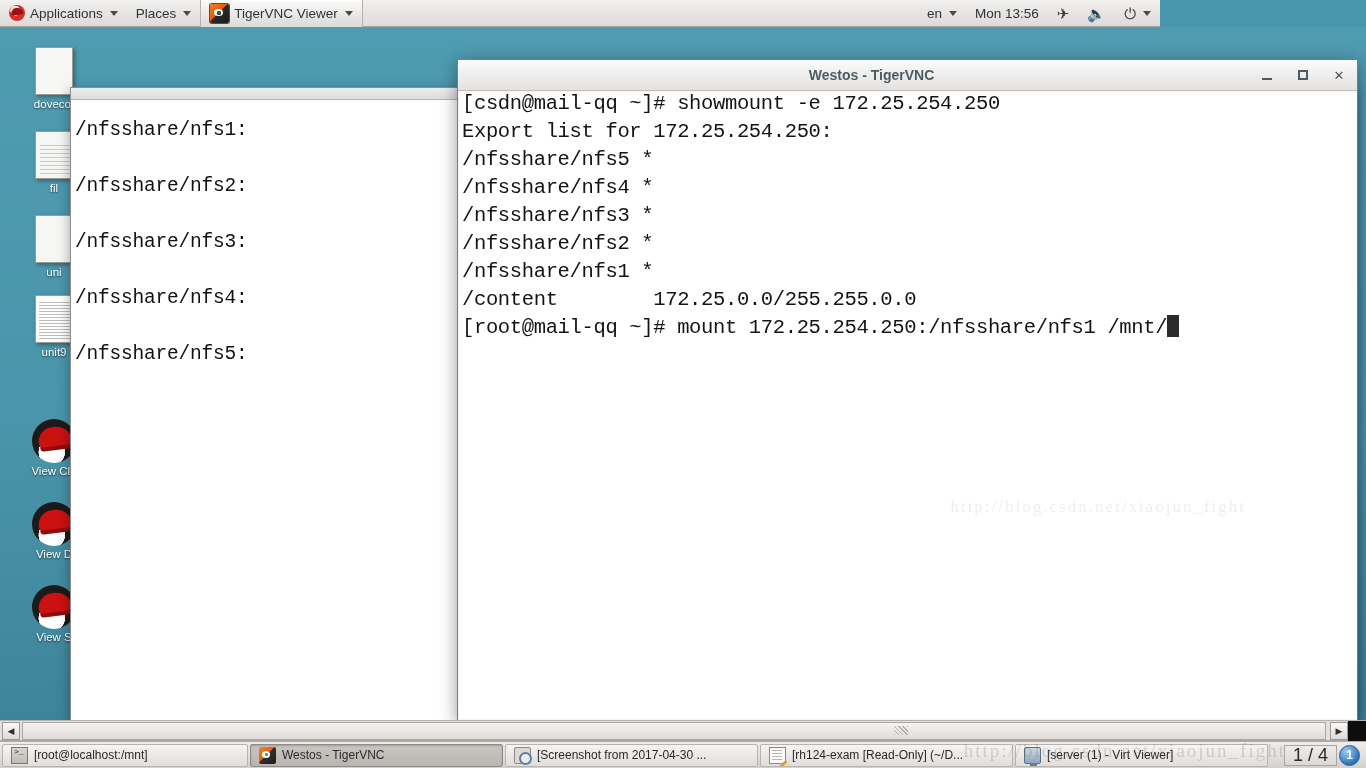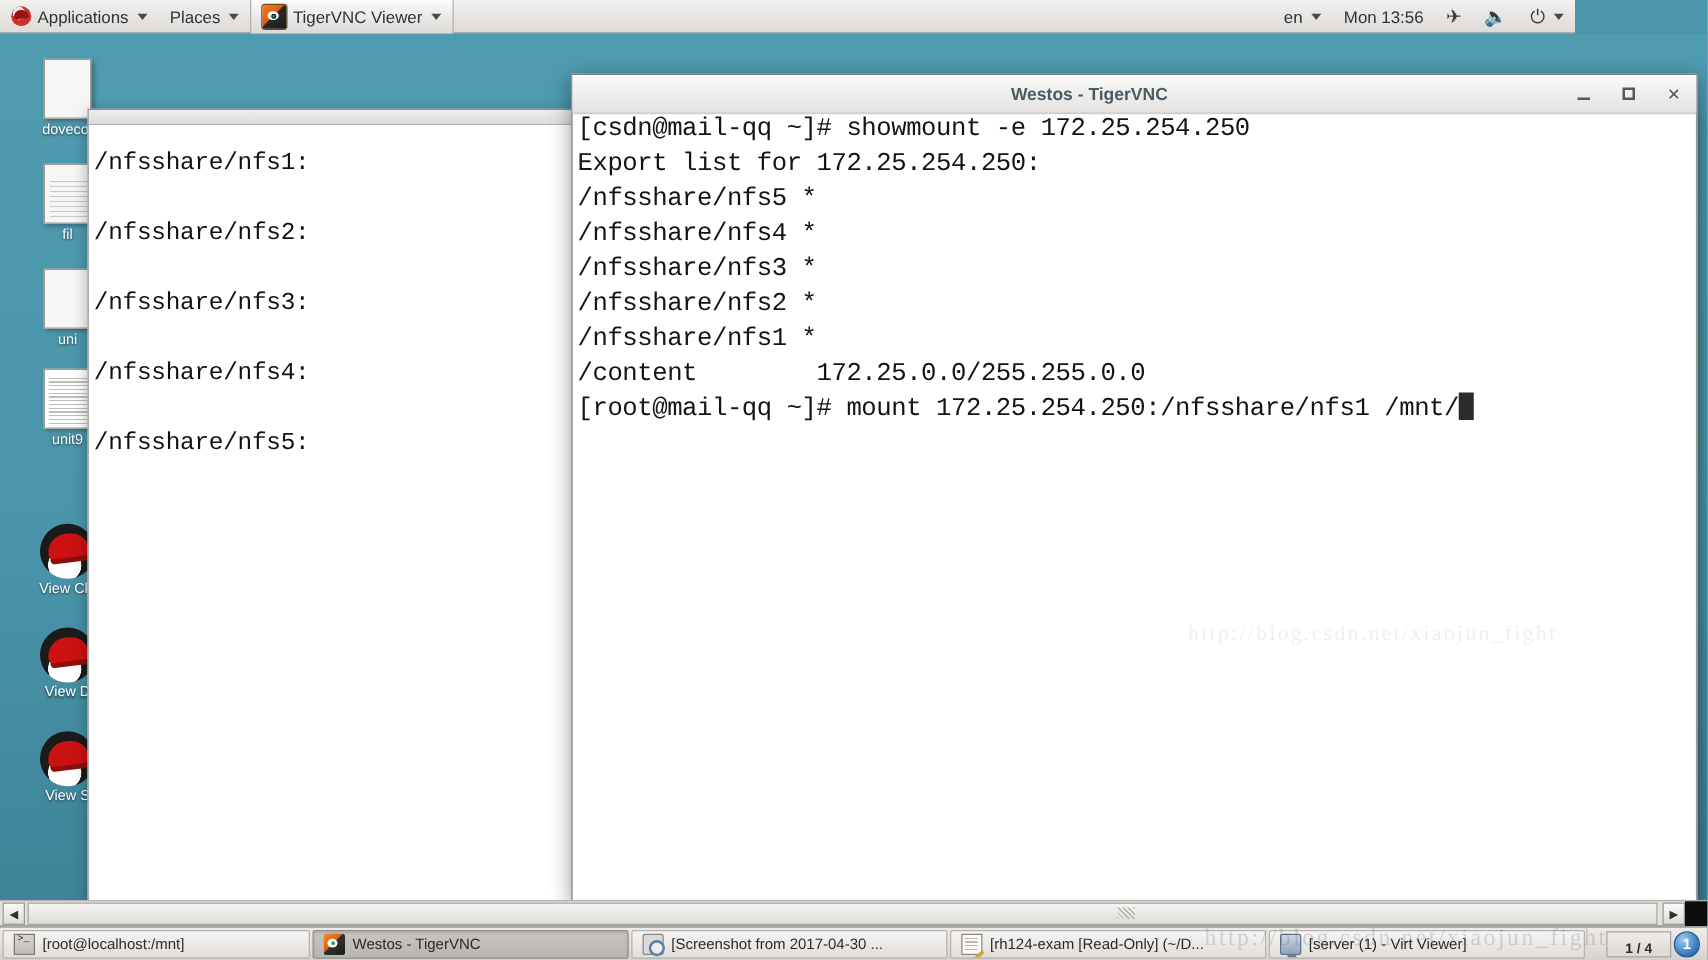--- a/index.html
+++ b/index.html
@@ -6,21 +6,21 @@
   html, body {
     width: 1366px; height: 768px;
     overflow: hidden;
     font-family: "Liberation Sans", sans-serif;
     background: #4a97ad;
   }
   #screen { position: relative; width: 1366px; height: 768px; overflow: hidden; }
 
   
   #topbar {
-    position: absolute; left: 0; top: 0; width: 1260px; height: 27px;
+    position: absolute; left: 0; top: 0; width: 1160px; height: 27px;
     background: linear-gradient(to bottom, #f2f1f0 0%, #e7e5e3 50%, #dedbd8 100%);
     border-bottom: 1px solid #a8a39e;
     display: flex; align-items: center;
     font-size: 13.5px; color: #2e3436;
   }
   .tb-item { display: flex; align-items: center; gap: 5px; padding: 0 9px; height: 27px; }
   .tb-item.active {
     background: linear-gradient(to bottom,#fbfbfa,#dcd9d6);
     border-left: 1px solid #b6b1ac; border-right: 1px solid #b6b1ac;
     box-shadow: inset 0 1px 0 #fff;
@@ -228,22 +228,22 @@
   .ti.doc::before { content:""; position:absolute; left:2px; top:2px; right:3px; height:10px;
     background: repeating-linear-gradient(to bottom,#b9b5b0 0 1px, transparent 1px 3px); }
   .ti.doc::after { content:""; position:absolute; right:-3px; bottom:-3px; width:10px; height:3px;
     background:#e0a030; transform: rotate(-45deg); }
   .ti.monitor { background: linear-gradient(to bottom,#cfd8e4,#8fa3bd); border:1px solid #5c6f88;
     border-radius: 2px; position: relative; }
   .ti.monitor::after { content:""; position:absolute; left:5px; bottom:-3px; width:7px; height:3px;
     background:#6b7c92; }
   #taskbar .tspacer { flex: 1 1 auto; }
   #pager {
-    height: 21px; min-width: 52px; display: flex; align-items: flex-end; justify-content: center;
-    font-size: 11px; font-weight: bold; color: #2a2a2a;
+    height: 21px; min-width: 52px; display: flex; align-items: center; justify-content: center;
+    font-size: 18px; font-weight: normal; color: #2a2a2a;
     background: linear-gradient(to bottom,#eeecea,#dbd8d4); border: 1px solid #a9a6a2;
     padding: 0 8px; flex: 0 0 auto;
   }
   #trayno {
     width: 21px; height: 21px; border-radius: 50%; flex: 0 0 21px;
     background: radial-gradient(circle at 35% 30%, #9ecbf0, #2f74b8 70%);
     color: #fff; font-size: 12px; font-weight: bold;
     display: flex; align-items: center; justify-content: center;
     border: 1px solid #1f5c99; margin-right: 4px;
   }

